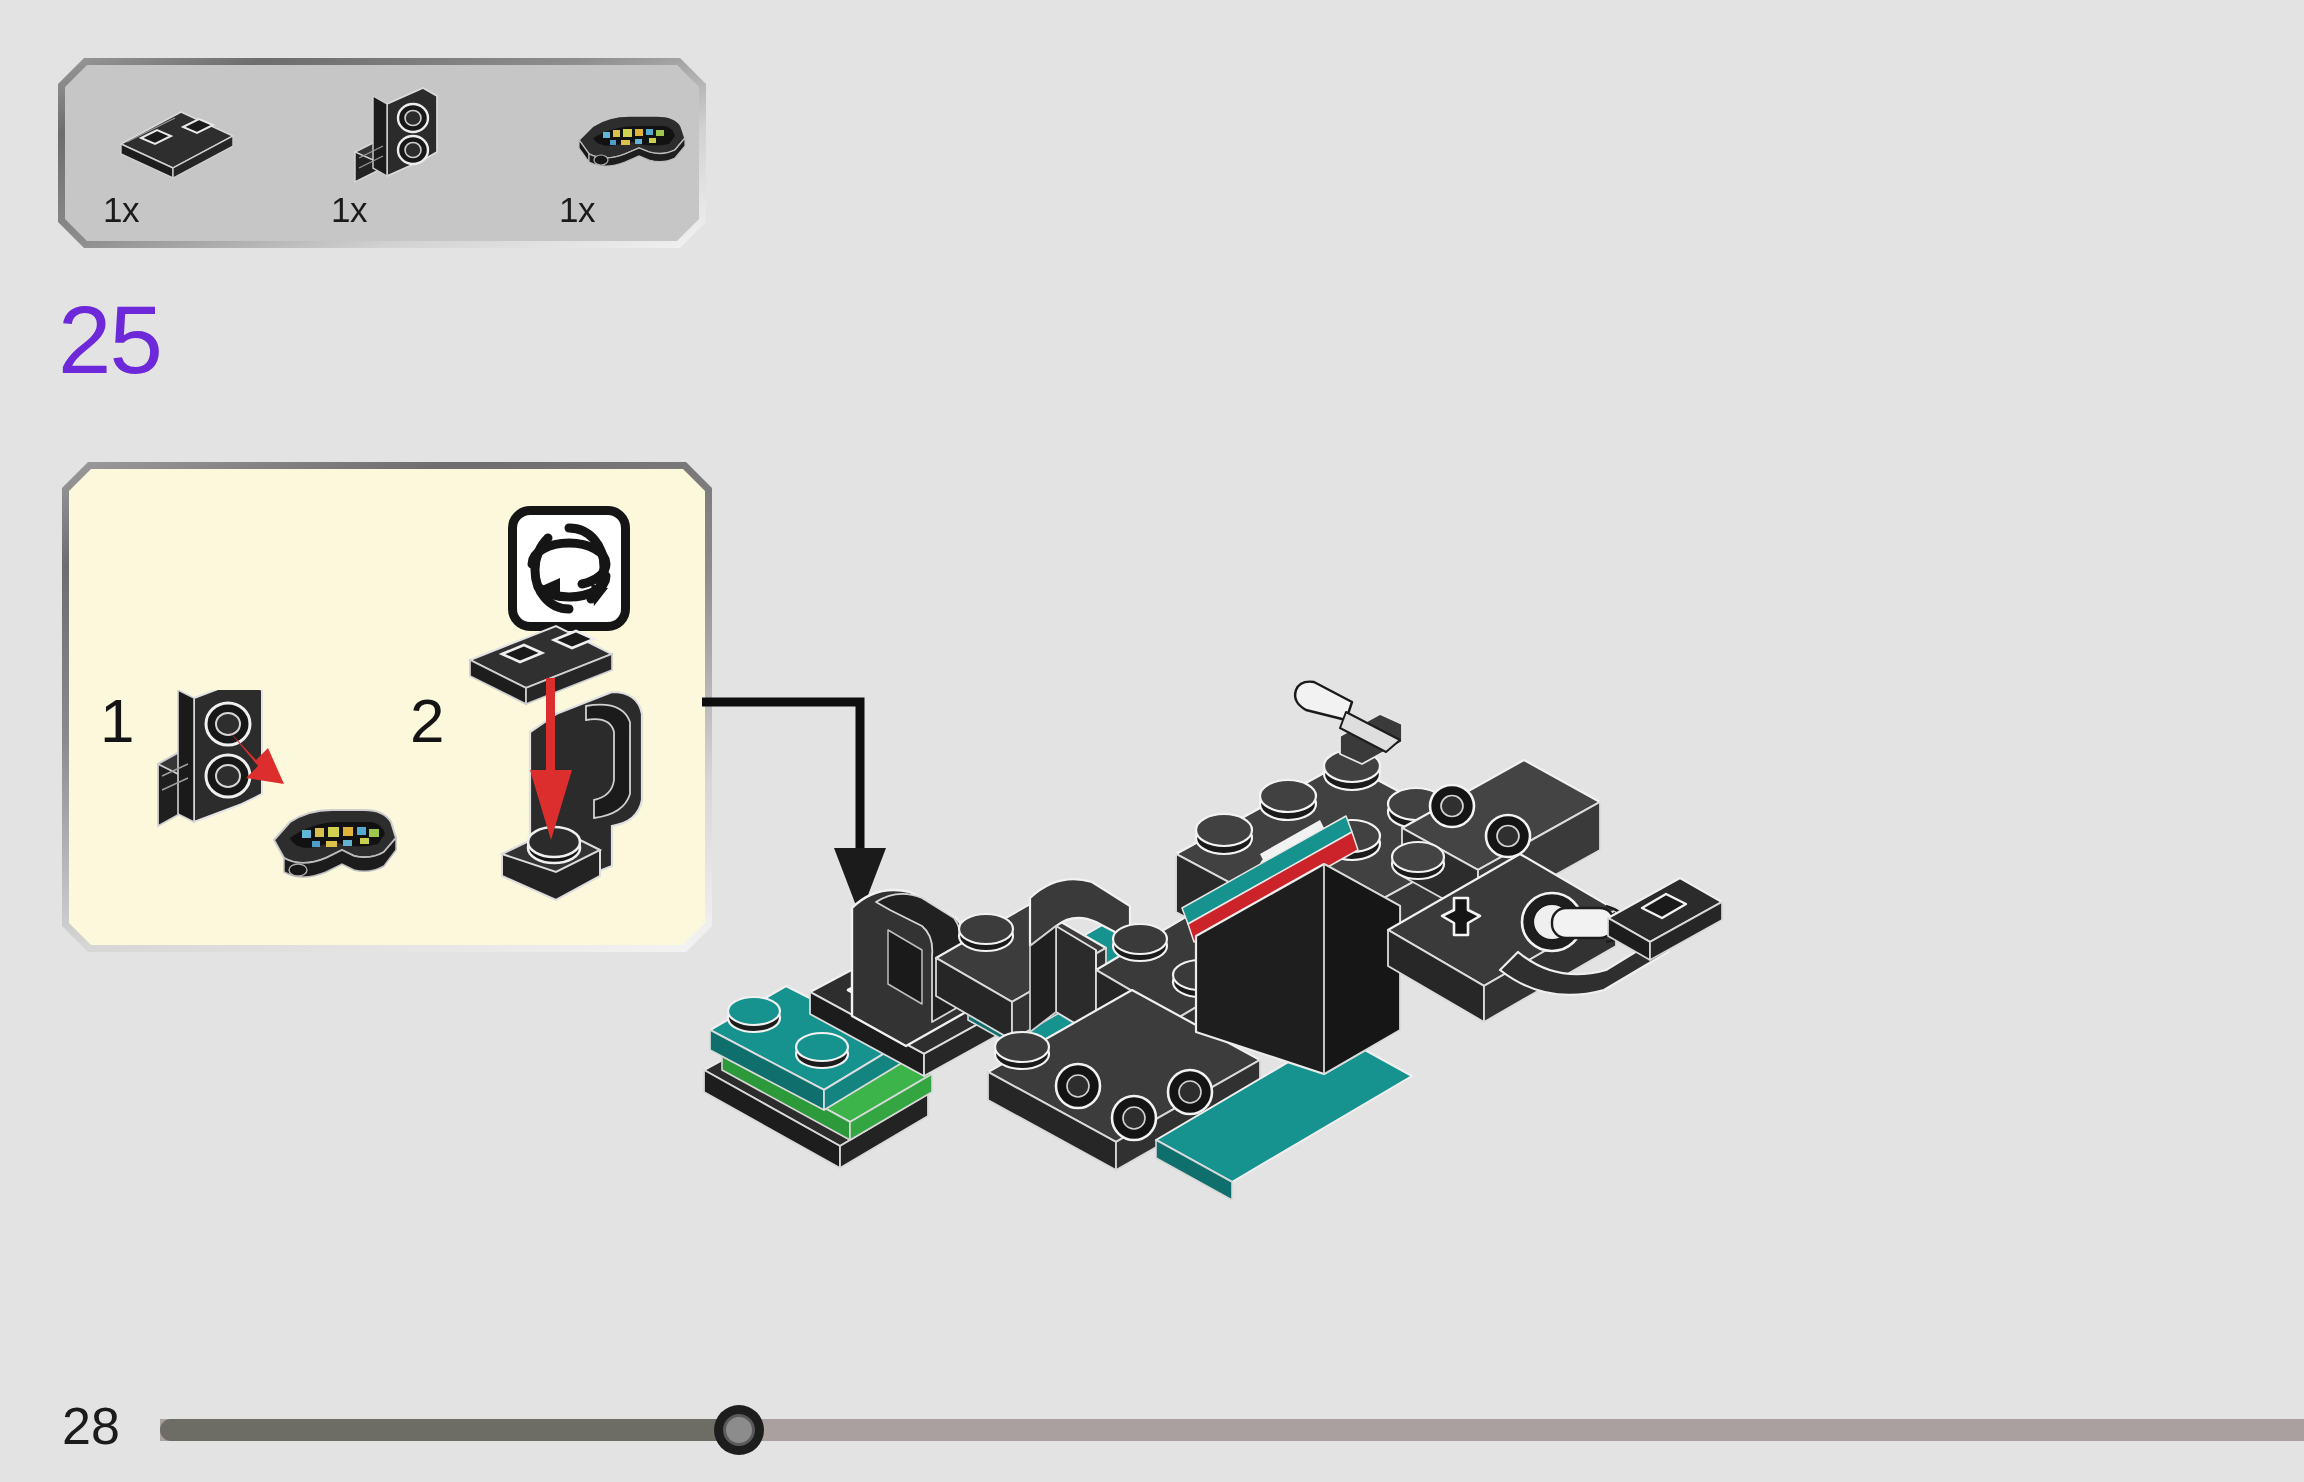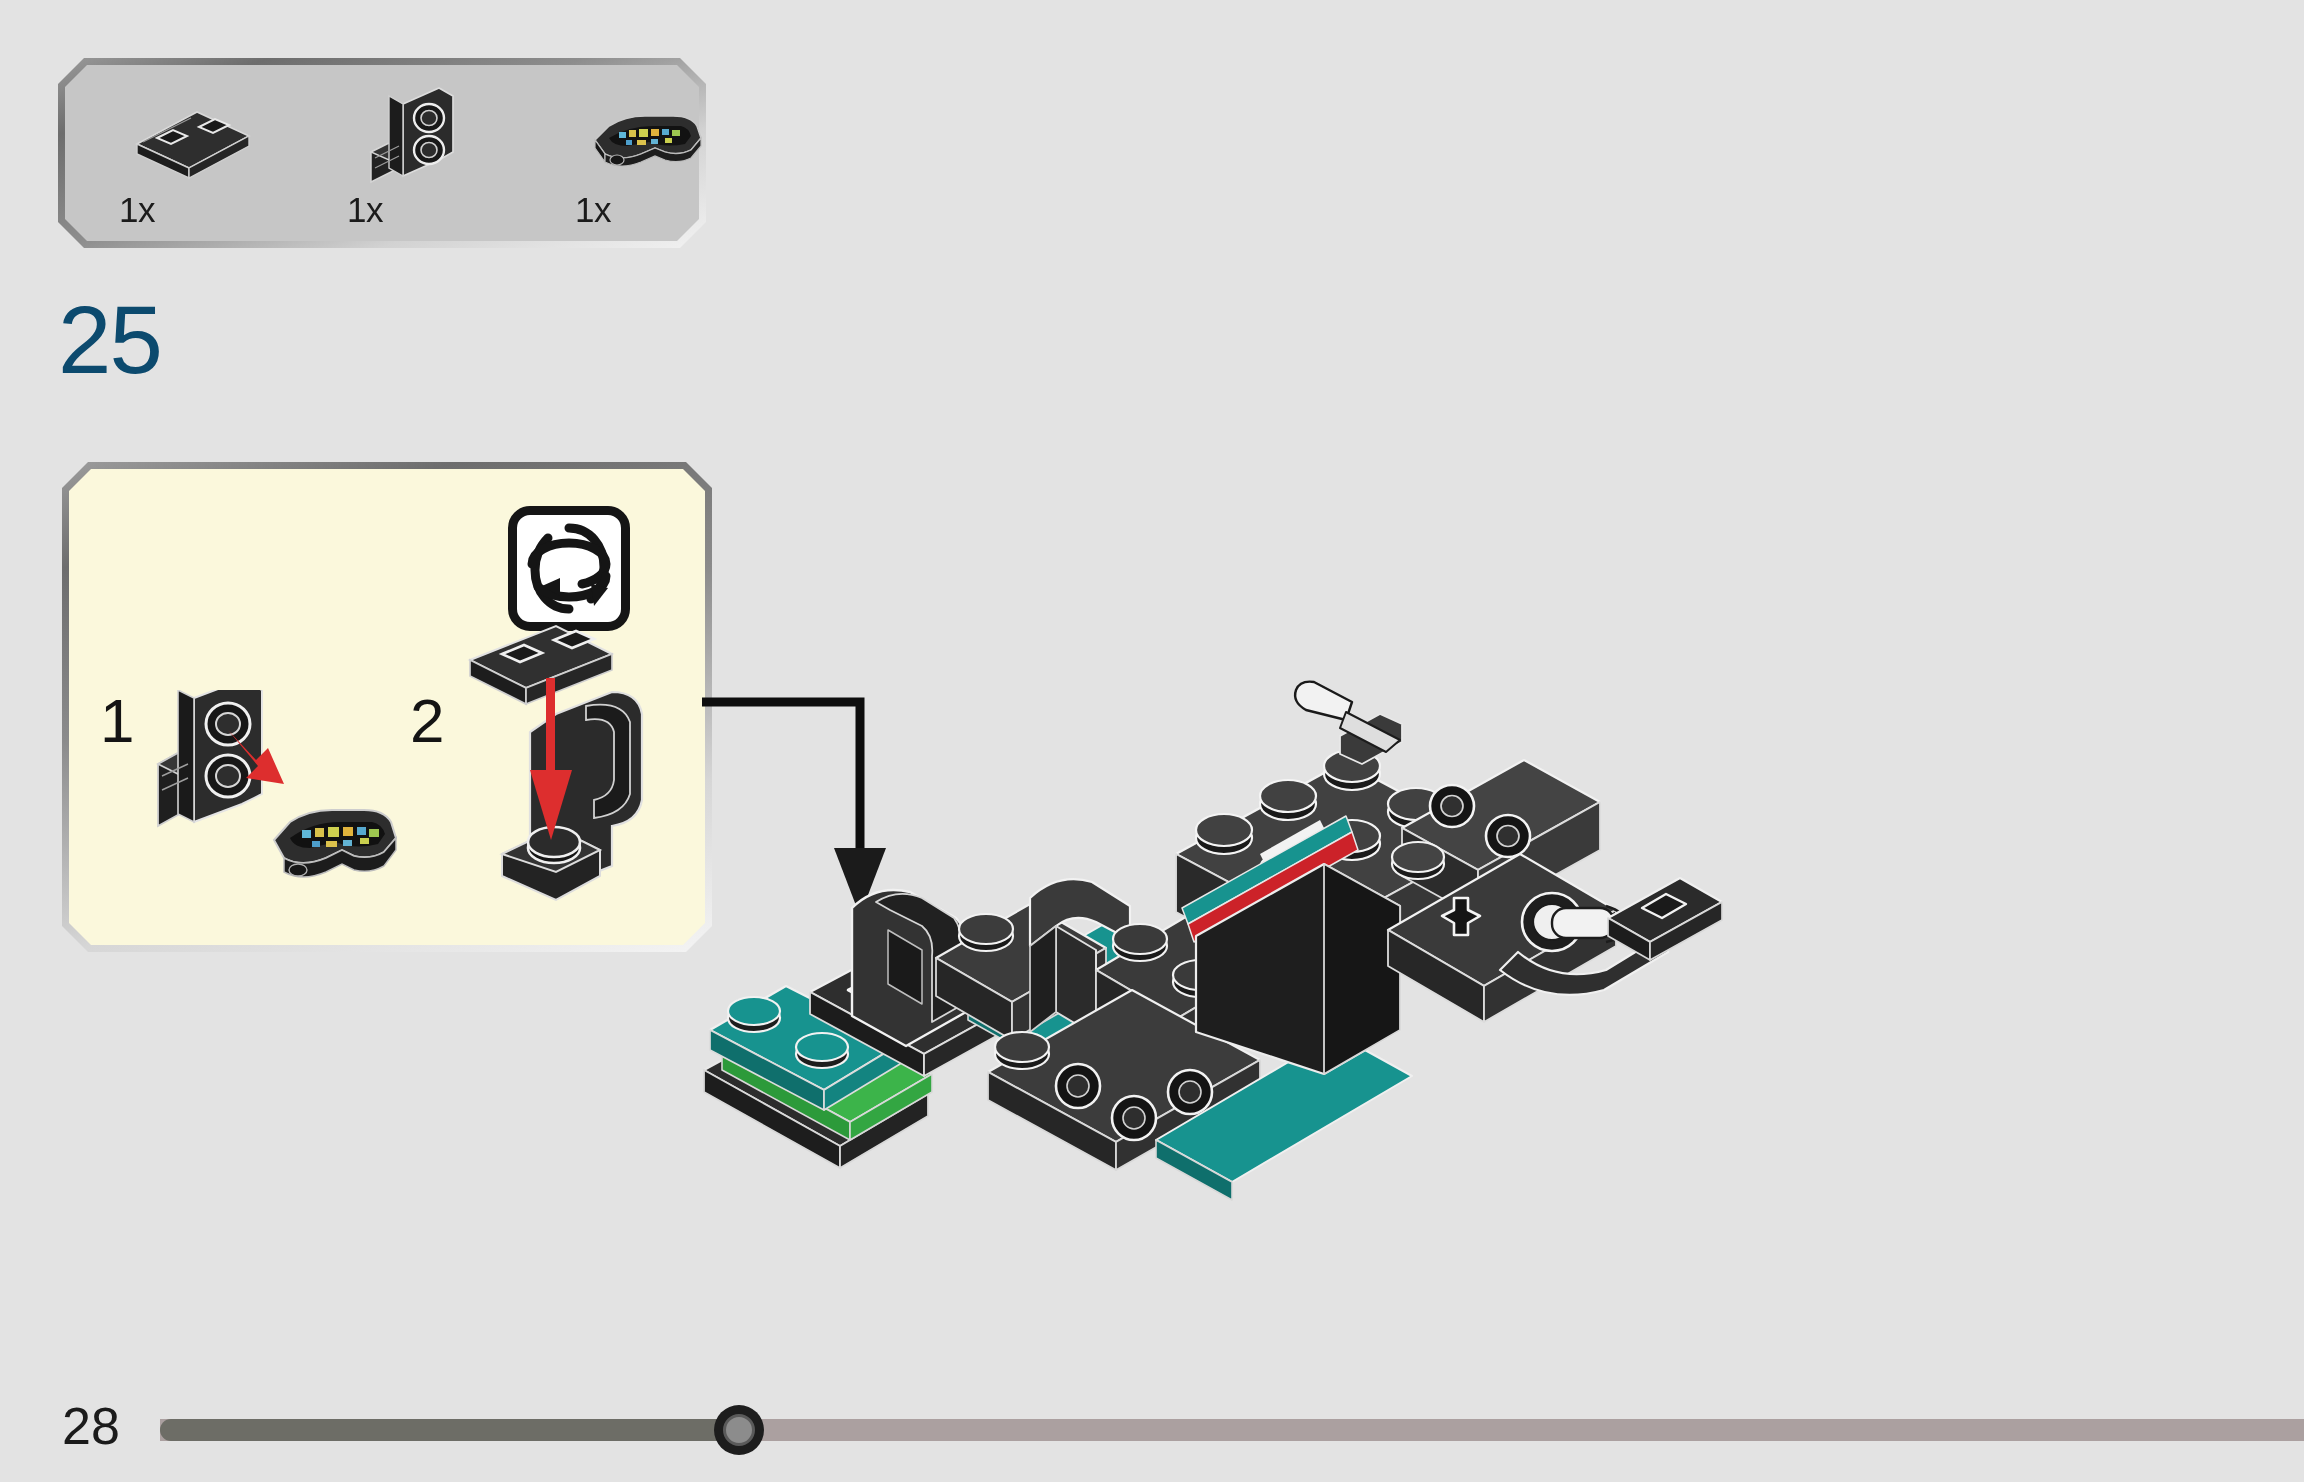--- a/index.html
+++ b/index.html
@@ -20,28 +20,28 @@
   .chamfer-inner {
     position: absolute; inset: 7px;
     clip-path: polygon(22px 0, calc(100% - 22px) 0, 100% 22px, 100% calc(100% - 22px),
                        calc(100% - 22px) 100%, 22px 100%, 0 calc(100% - 22px), 0 22px);
   }
 
   
   #parts-box { left: 58px; top: 58px; width: 648px; height: 190px;
     background: linear-gradient(160deg,#9a9a9a 0%,#6d6d6d 18%,#8d8d8d 45%,#d2d2d2 72%,#f2f2f2 100%); }
   #parts-box .chamfer-inner { background: #c6c6c6; }
-  #parts-row { position: absolute; inset: 7px; display: flex; align-items: flex-end; padding: 10px 34px 14px 48px; }
+  #parts-row { position: absolute; inset: 7px; display: flex; align-items: flex-end; padding: 10px 34px 14px 32px; }
   .part-cell { position: relative; display: flex; flex-direction: column; align-items: flex-start; }
   .part-art { position: relative; width: 150px; height: 108px; }
   .part-qty { font-size: 35px; color: #1b1b1b; letter-spacing: -0.5px; line-height: 1; margin-top: 2px; padding-left: 6px; }
 
   
   #step-number { position: absolute; left: 58px; top: 292px; font-size: 96px; font-weight: 400;
-    color: #0c4a6e; letter-spacing: -2px; line-height: 1; }
+    color: #6d28d9; letter-spacing: -2px; line-height: 1; }
 
   
   #callout-box { left: 62px; top: 462px; width: 650px; height: 490px;
     background: linear-gradient(165deg,#9c9c9c 0%,#6d6d6d 16%,#8b8b8b 42%,#d6d6d6 74%,#f4f4f4 100%); }
   #callout-box .chamfer-inner { background: #fbf8dc; }
   .substep-num { position: absolute; font-size: 62px; color: #141414; line-height: 1; }
   #substep-1-num { left: 100px; top: 690px; }
   #substep-2-num { left: 410px; top: 690px; }
 
   

